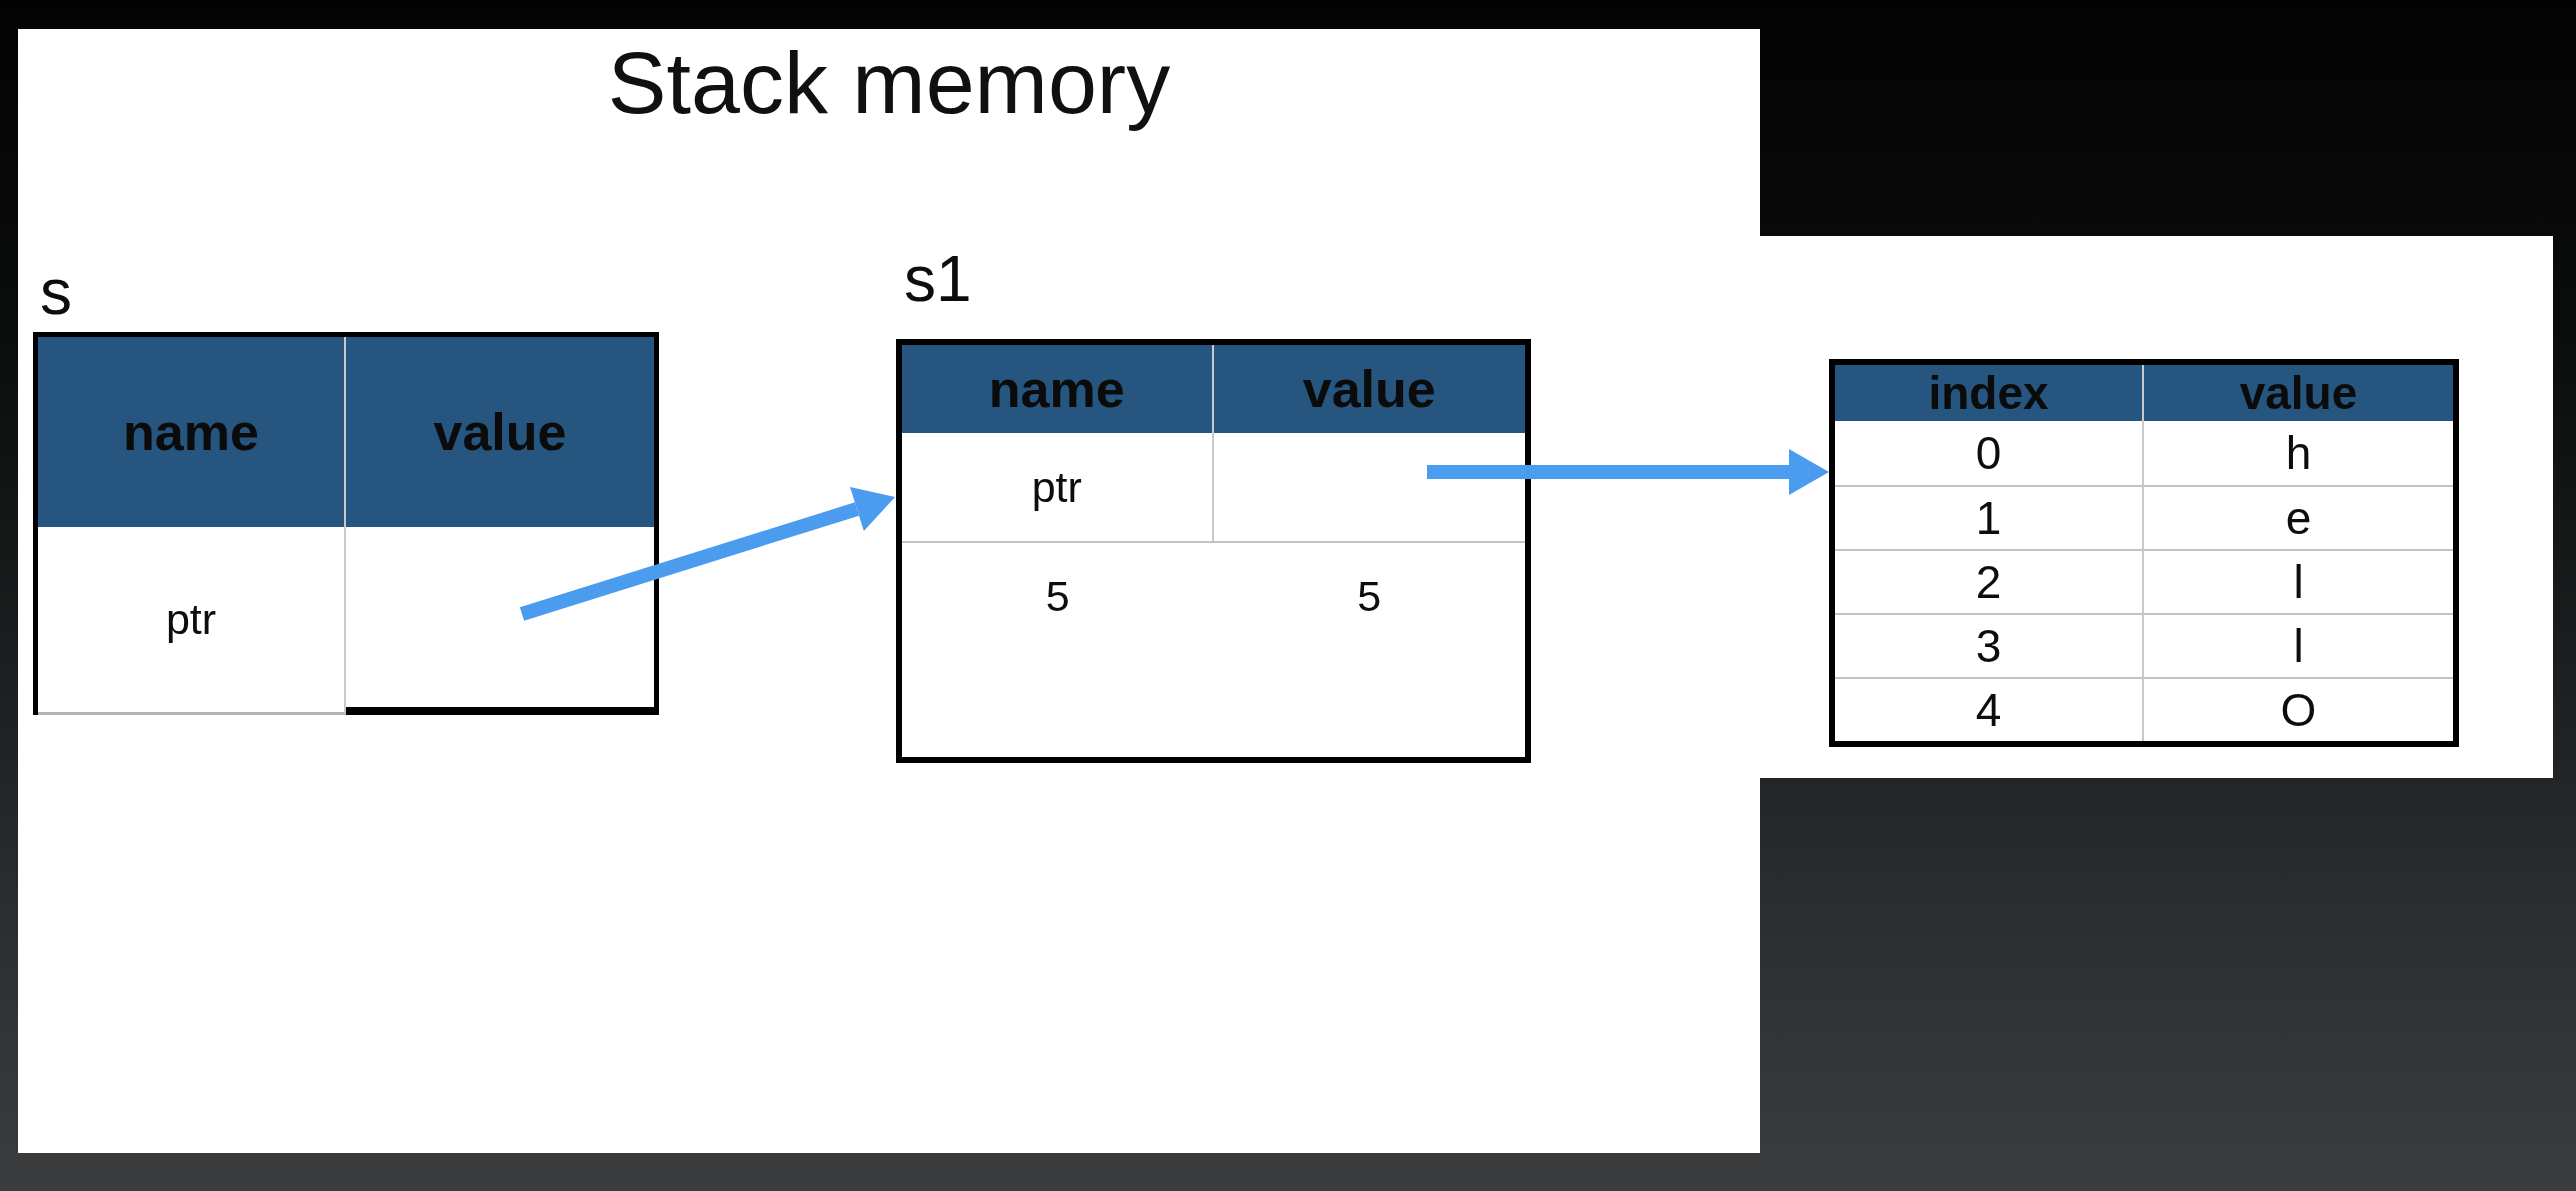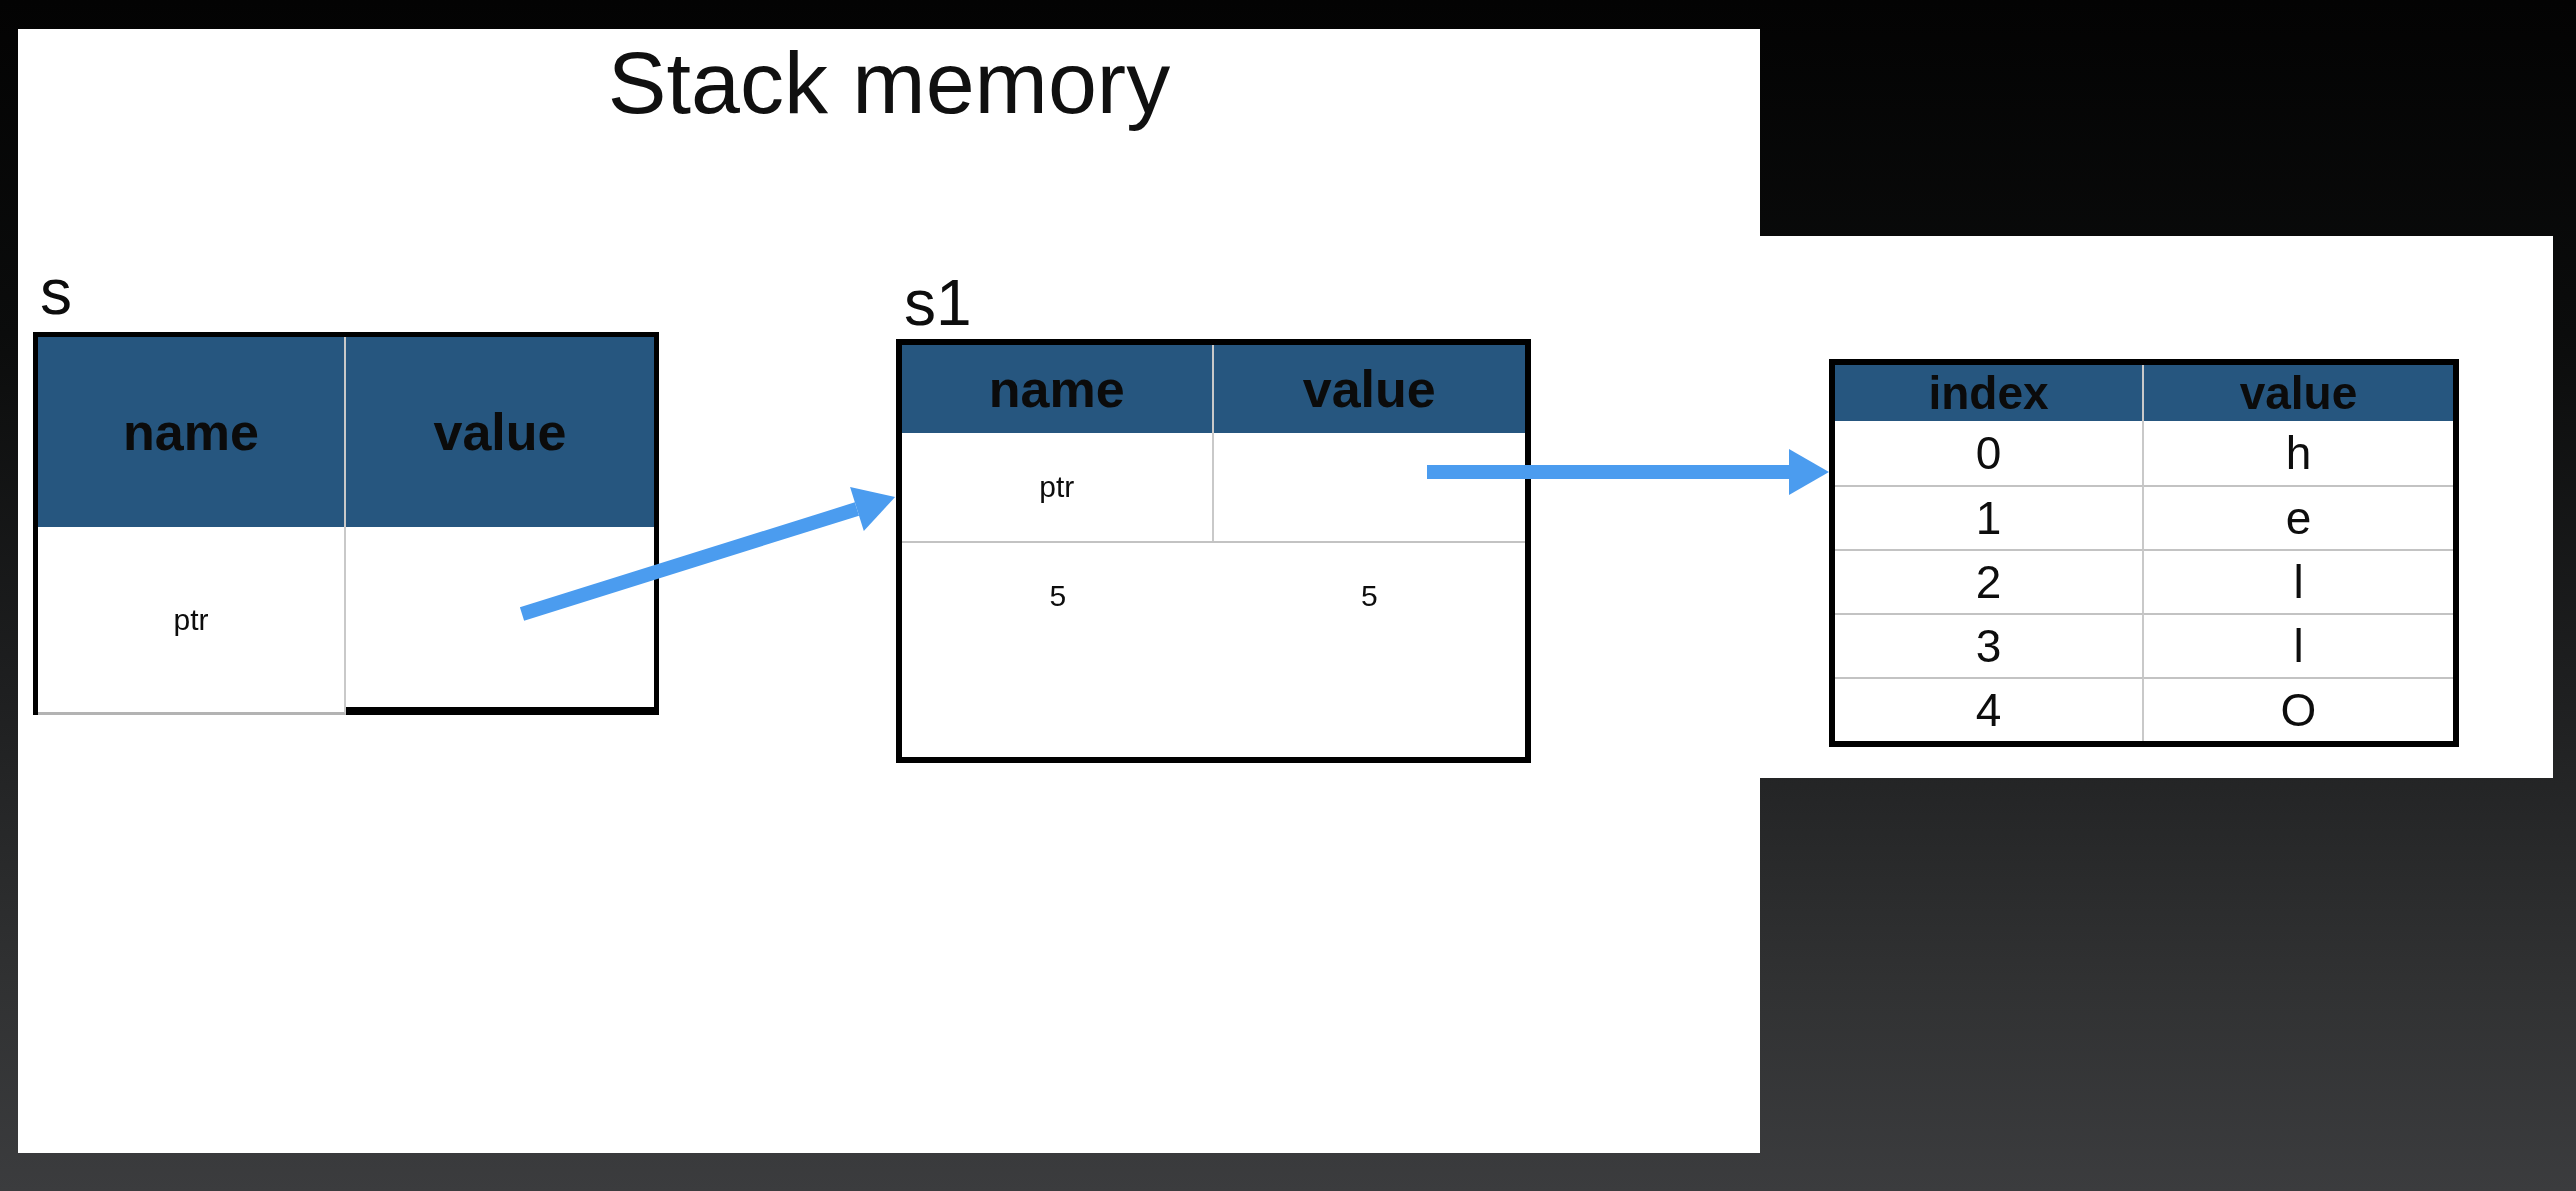--- a/index.html
+++ b/index.html
@@ -36,35 +36,35 @@
   .stack-title { top: 10px; }
   .heap-title  { top: 22px; }
 
   .var-label {
     position: absolute;
     font-size: 64px;
     line-height: 1.0;
     color: #0d0d0d;
   }
   .label-s  { left: 22px;  top: 231px; }
-  .label-s1 { left: 886px; top: 242px; }
+  .label-s1 { left: 886px; top: 218px; }
 
   
   .memtable {
     position: absolute;
     display: grid;
     grid-template-columns: 1fr 1fr;
     background: #ffffff;
     color: #0d0d0d;
   }
   .cell {
     display: flex;
     align-items: center;
     justify-content: center;
-    font-size: 30px;
+    font-size: 43px;
     line-height: 1;
   }
   .hcell {
     background: #26567f;
     font-weight: bold;
     color: #0b0b0b;
   }
   .colsep { border-right: 2px solid #c9c9c9; }
   .rowsep { border-top: 2px solid #c3c3c3; }
 

